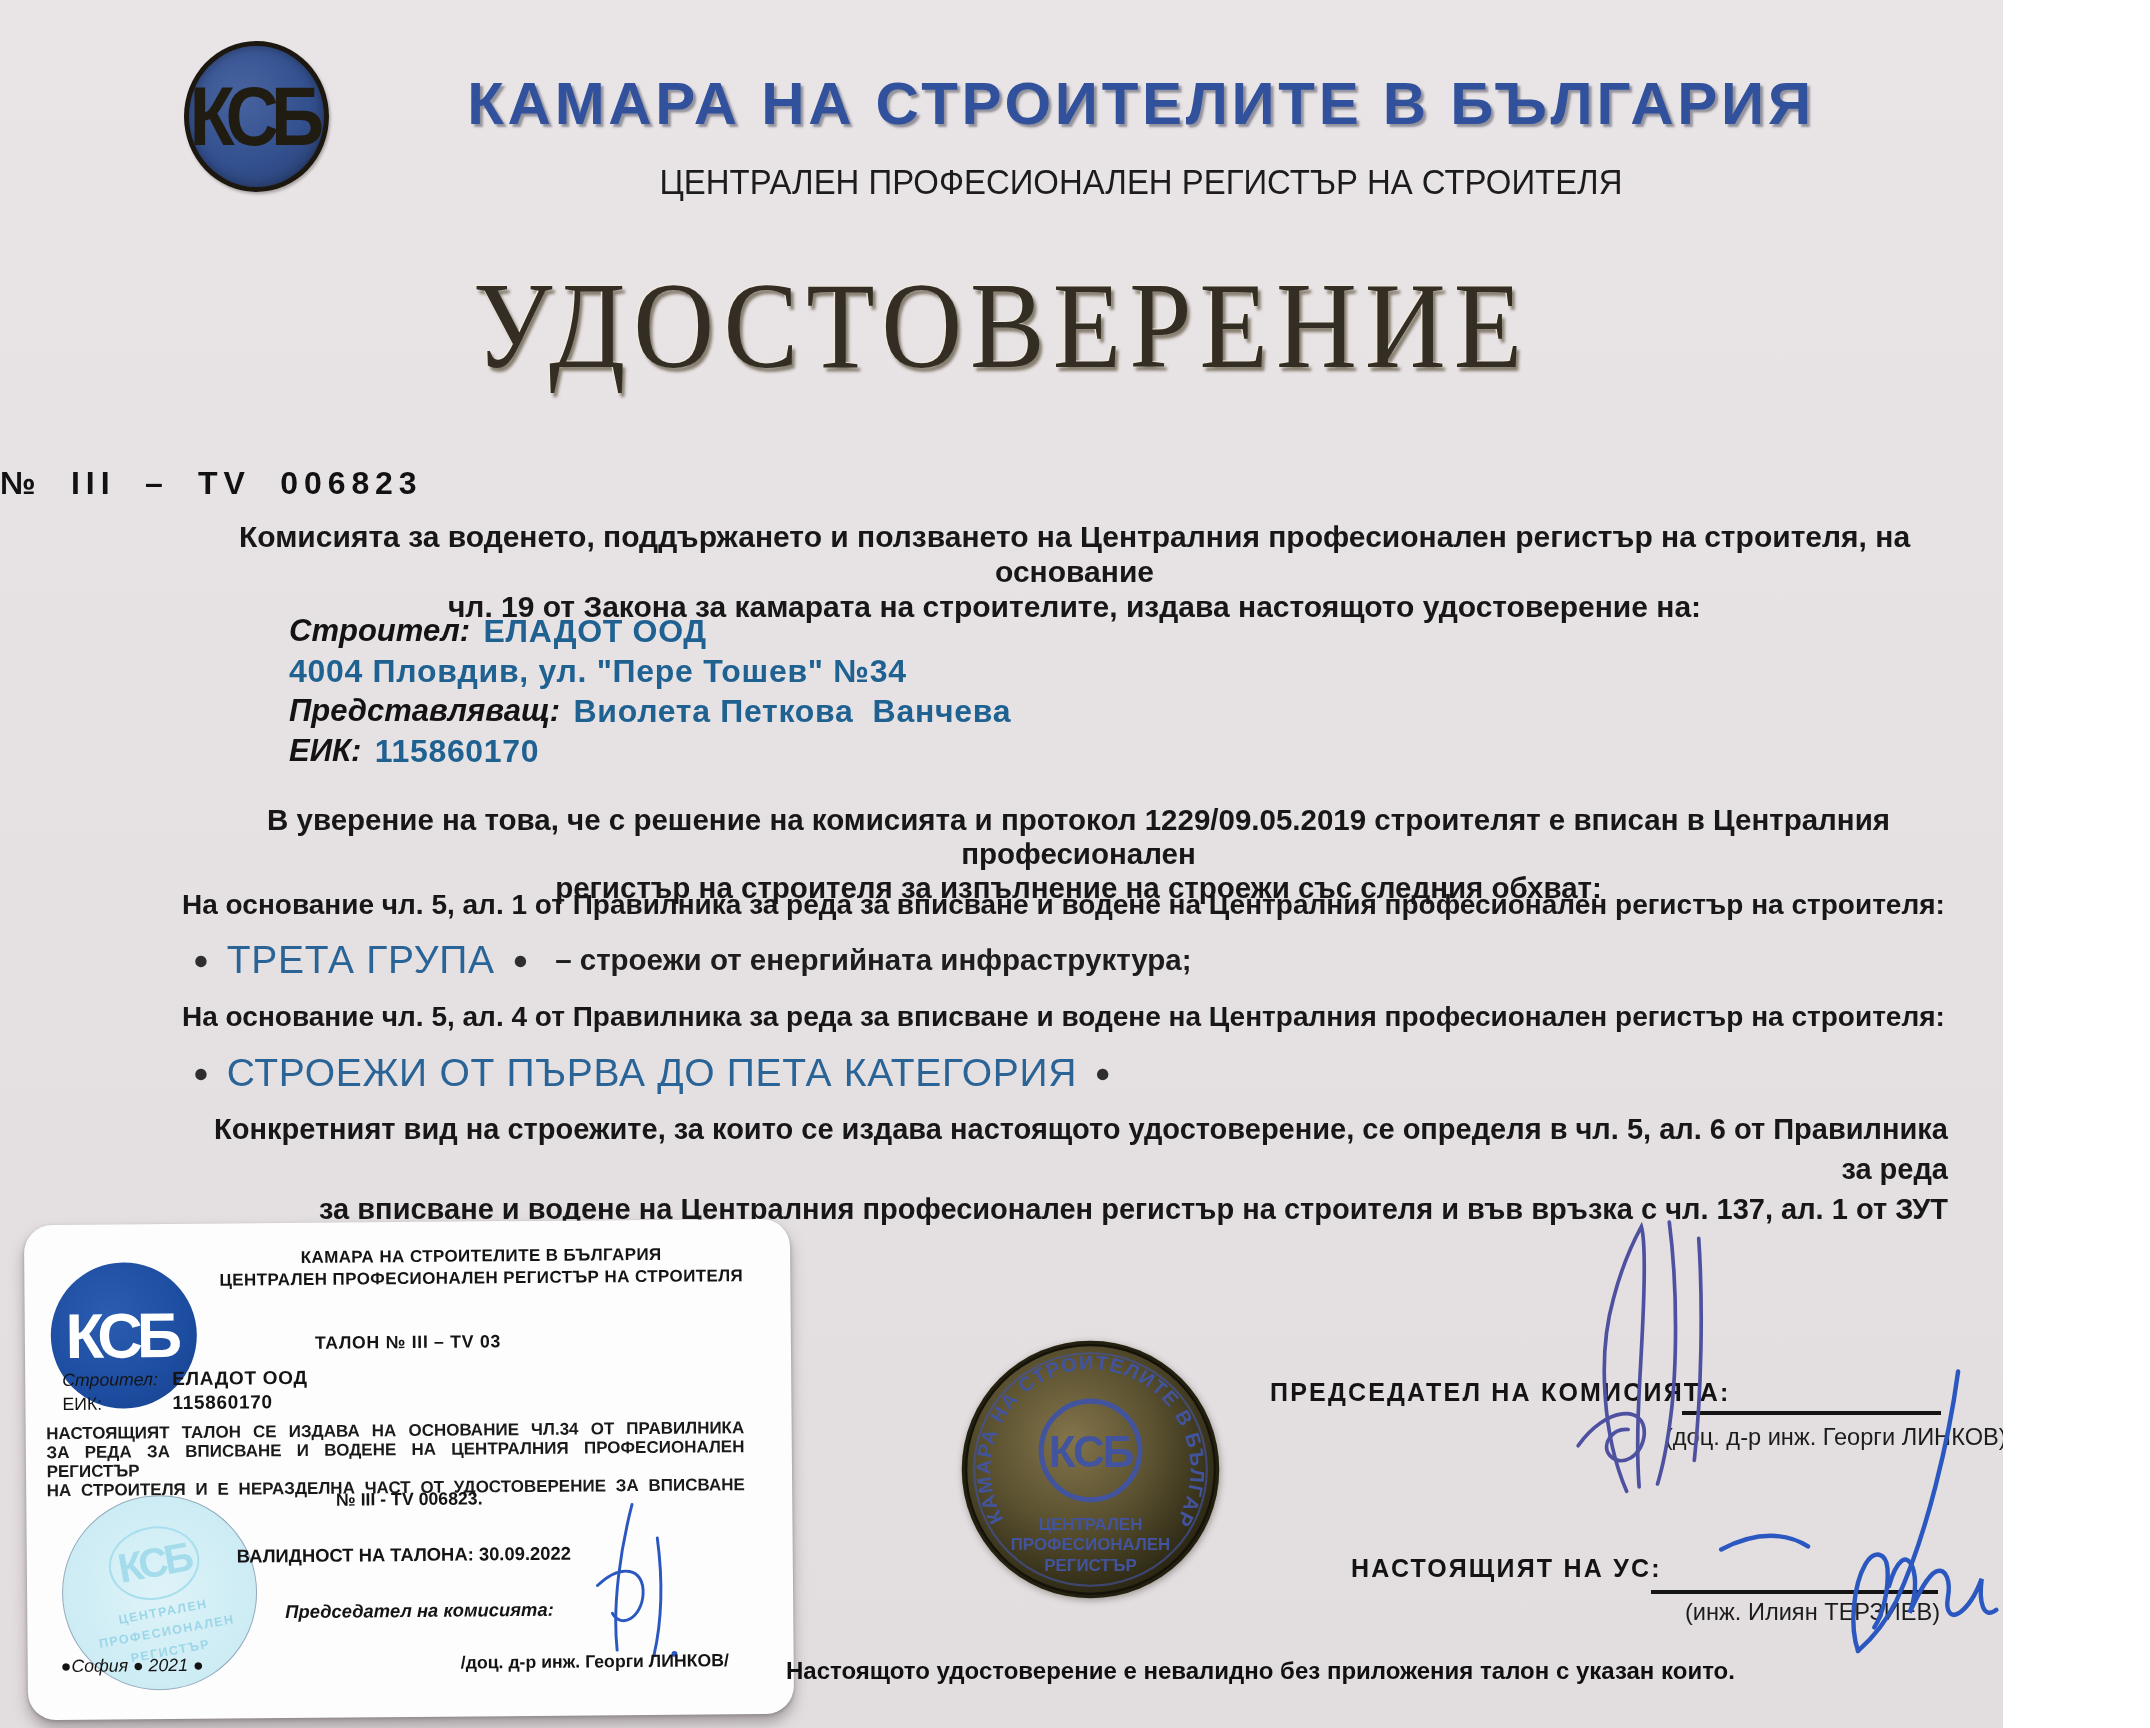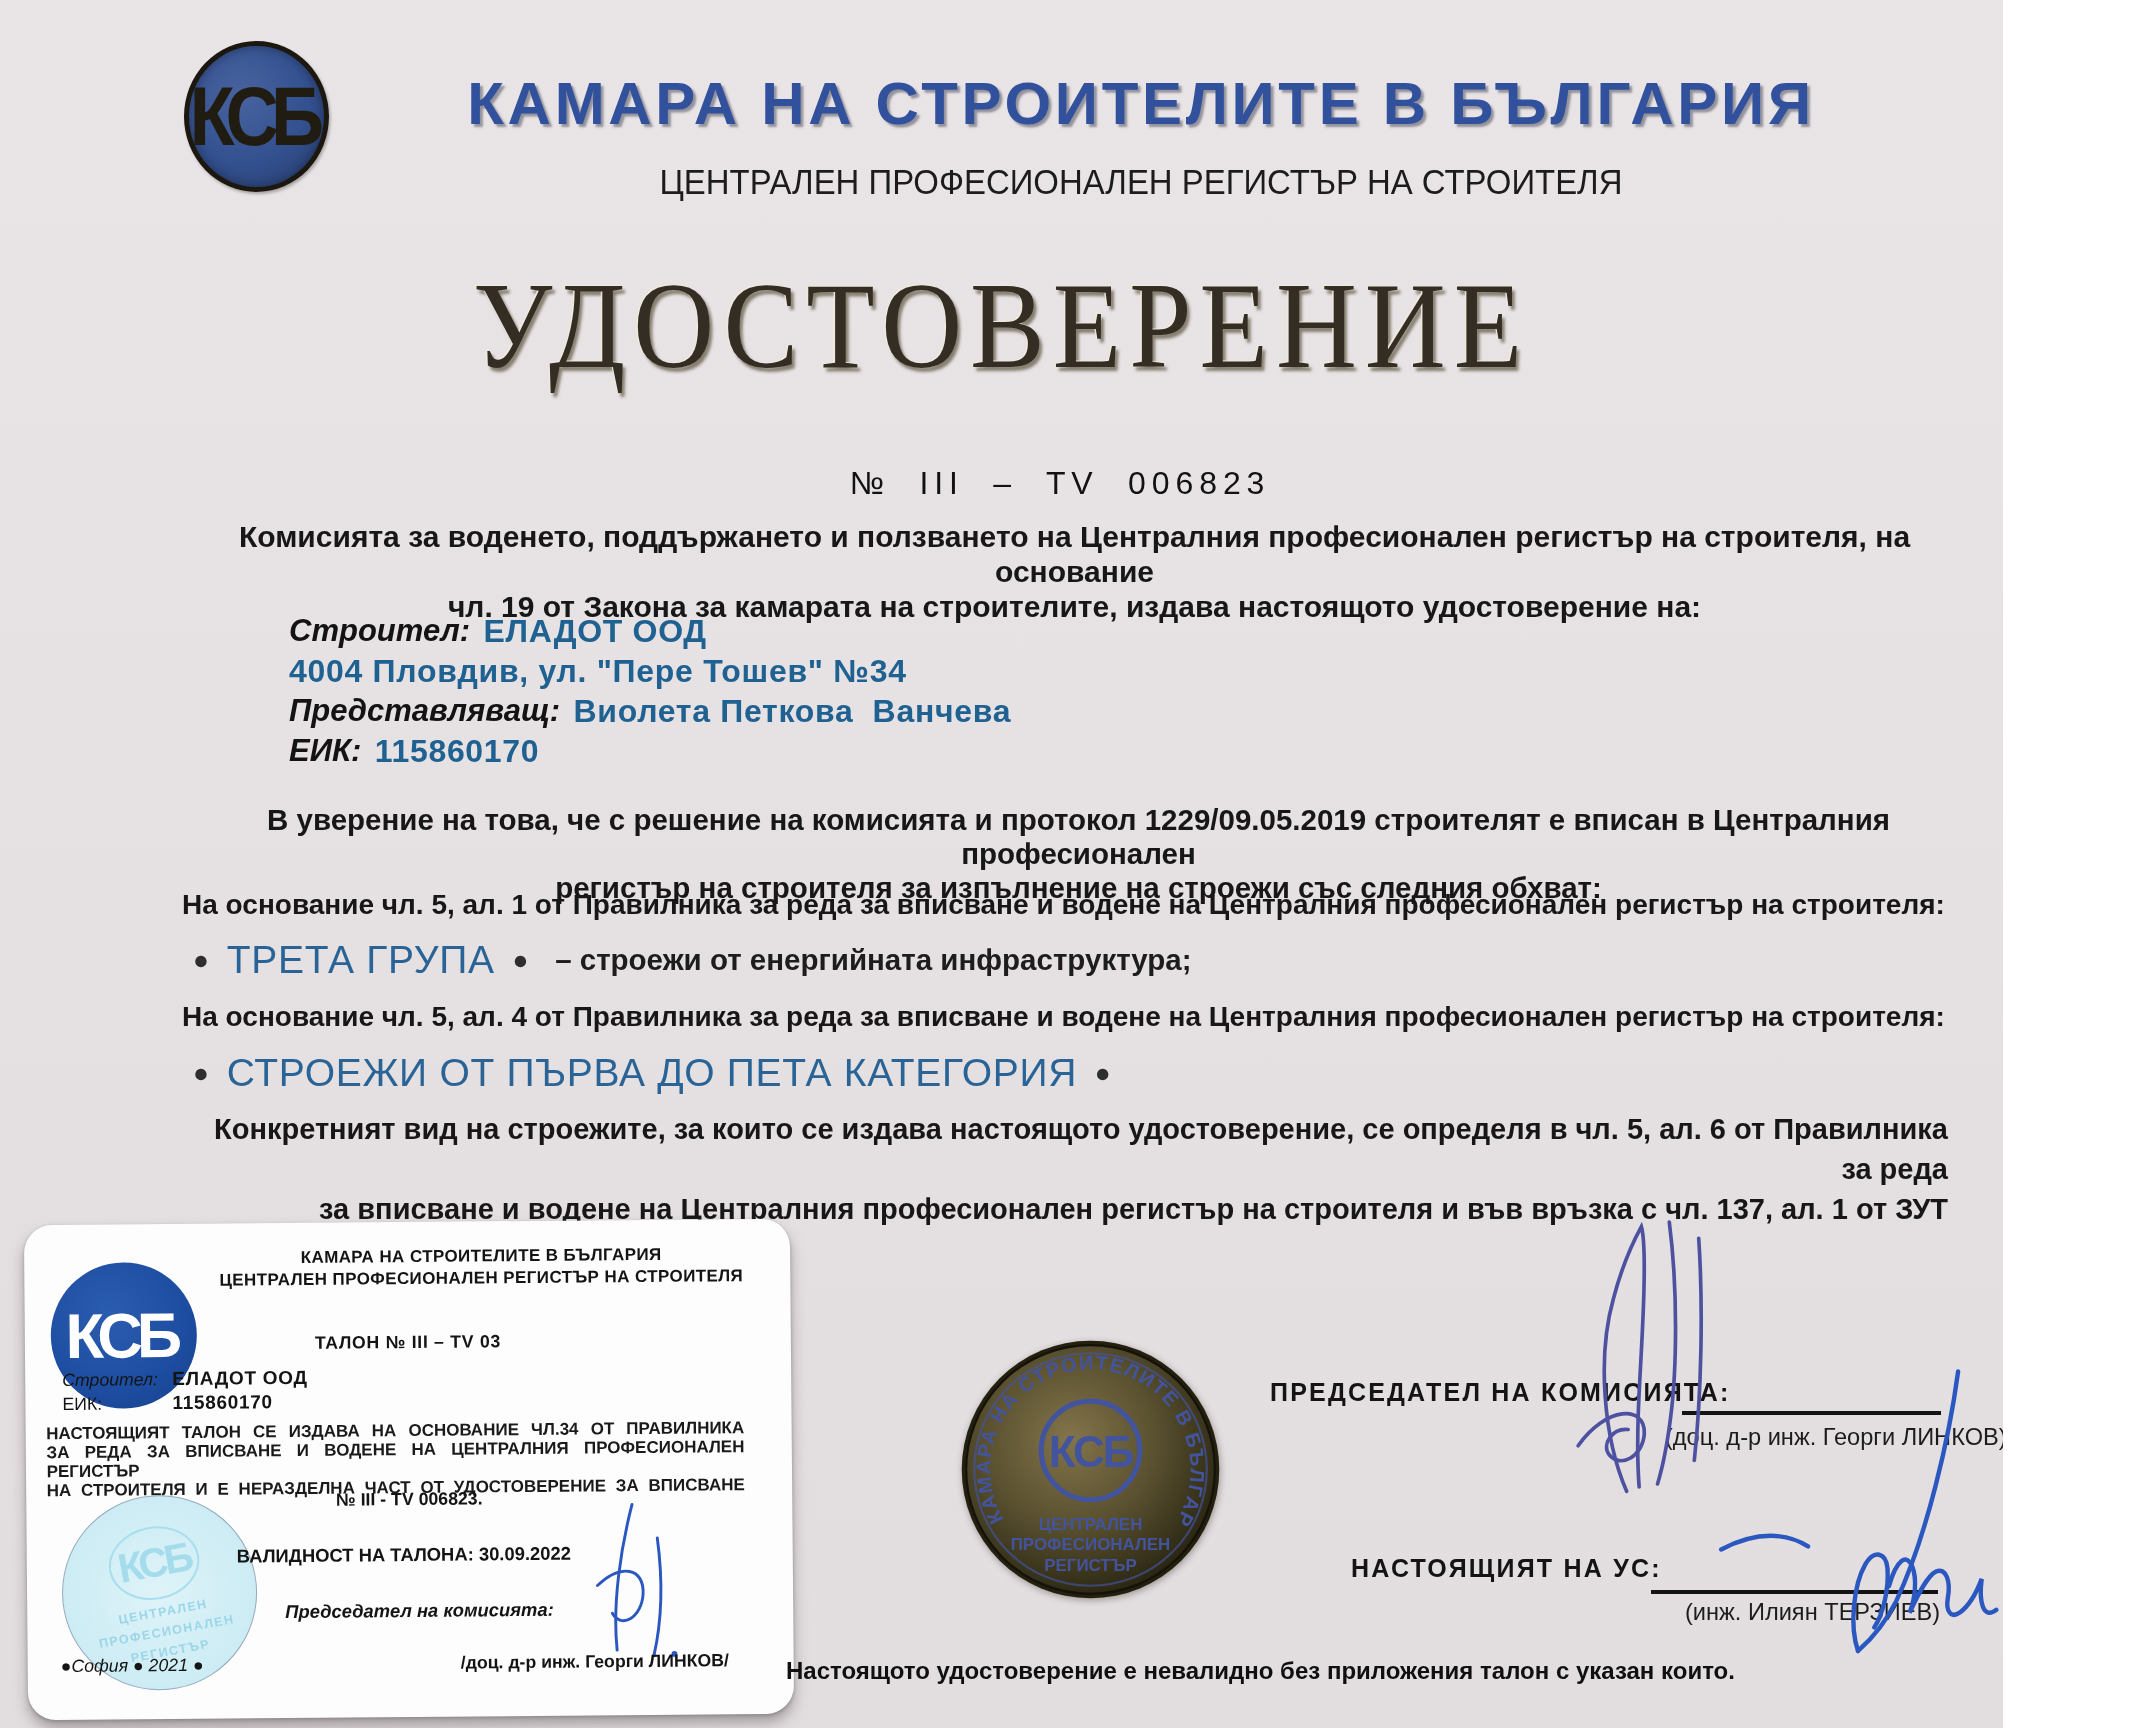--- a/index.html
+++ b/index.html
@@ -25,22 +25,22 @@
     text-shadow:2.9px 2.9px 2.2px #93929b; }
   .registry-name { position:absolute; left:0; top:162px; width:100%; white-space:nowrap;
     font-size:35px; font-weight:400; color:#1c1c1c; transform:scaleX(.94); }
 
   
   .doc-title { left:0; top:255px; width:100%; text-align:center;
     font-family:"Liberation Serif", serif; font-size:112px; color:#332d23;
     letter-spacing:8px; transform:scaleY(1.1); transform-origin:center top;
     text-shadow:-1.5px -1.5px 0.7px #efeadd, 2.9px 3.7px 2.9px #877f70; }
 
-  .cert-no { left:0; top:465px; width:2062px; text-align:center;
-    font-size:32px; font-weight:normal; color:#121212; letter-spacing:5.9px; word-spacing:14.7px;margin-left:29px; }
+  .cert-no { left:0; top:465px; width:2062px; 
+    font-size:32px; font-weight:bold; color:#121212; letter-spacing:5.9px; word-spacing:14.7px; }
 
   
   .para { font-weight:bold; color:#171717; }
   .intro { left:180px; top:519px; width:1789px; text-align:center; font-size:30px; line-height:35px; }
   .assurance { left:173px; top:803px; width:1811px; text-align:center; font-size:29.5px; line-height:34px; }
   .basis { left:182px; width:1826px; font-size:28px; }
   #basis1 { top:889px; } #basis2 { top:1001px; }
   .specific { left:210px; top:1109px; width:1738px; text-align:right; font-size:29px; line-height:40px; }
 
   

